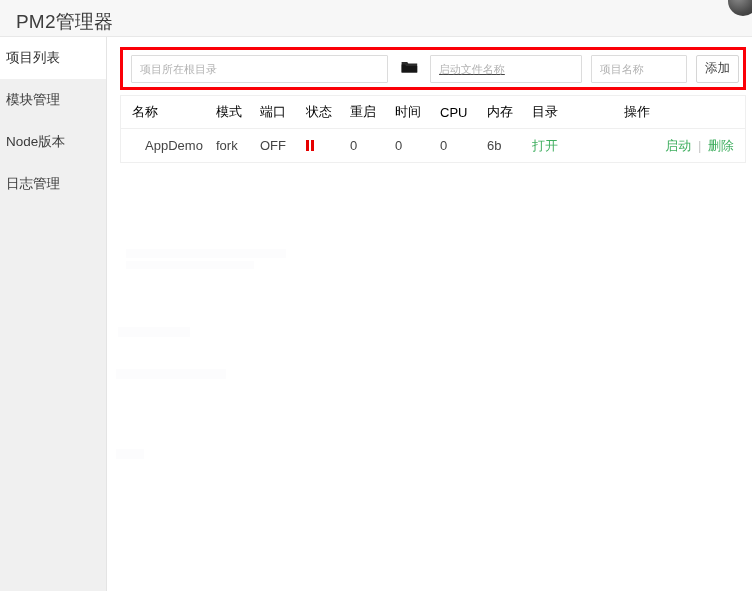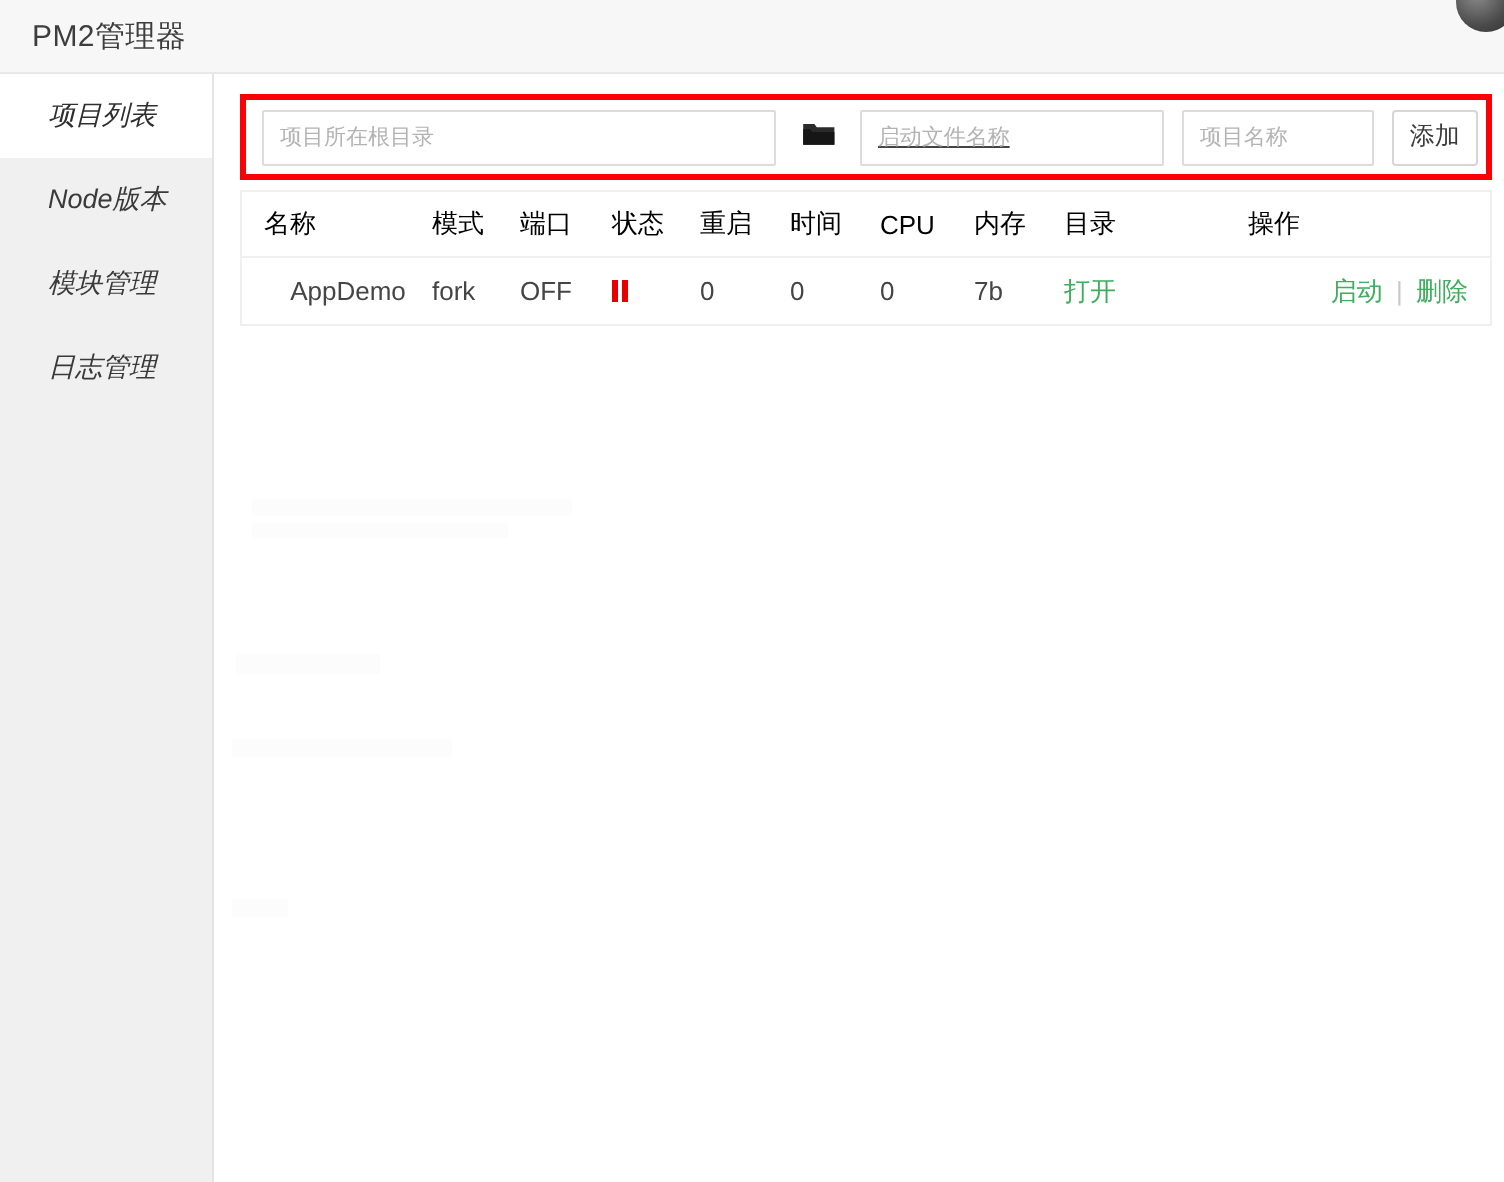--- a/index.html
+++ b/index.html
@@ -28,21 +28,21 @@
     width: 752px;
     height: 37px;
     background: #f7f7f7;
     border-bottom: 1px solid #e8e8e8;
     box-sizing: border-box;
   }
   .header-title {
     position: absolute;
     left: 16px;
     top: 9px;
-    font-size: 15px;
+    font-size: 19px;
     color: #3d3d3d;
     letter-spacing: 0.2px;
     white-space: nowrap;
   }
   .avatar-clip {
     position: absolute;
     right: -6px;
     top: -14px;
     width: 30px;
     height: 30px;
@@ -58,27 +58,26 @@
     top: 37px;
     width: 107px;
     height: 554px;
     background: #f0f0f0;
     border-right: 1px solid #e4e4e4;
     box-sizing: border-box;
   }
   .side-item {
     height: 42px;
     line-height: 42px;
-    padding-left: 24px;
+    padding-left: 6px;
     font-size: 13.5px;
     color: #3a3a3a;
     white-space: nowrap;
     cursor: pointer;
     box-sizing: border-box;
-    font-style: italic;
   }
   .side-item.active {
     background: #ffffff;
     color: #2f2f2f;
   }
 
   
   .main {
     position: absolute;
     left: 108px;
@@ -237,24 +236,24 @@
   <div class="header">
     <div class="header-title">PM2管理器</div>
     <div class="avatar-clip"></div>
   </div>
 
   <div class="sidebar">
     <div class="side-item active">
       <span>项目列表</span>
     </div>
     <div class="side-item">
+      <span>模块管理</span>
+    </div>
+    <div class="side-item">
       <span>Node版本</span>
-    </div>
-    <div class="side-item">
-      <span>模块管理</span>
     </div>
     <div class="side-item">
       <span>日志管理</span>
     </div>
   </div>
 
   <div class="main">
 
     <div class="ghost" style="left:18px; top:212px; width:160px; height:9px;"></div>
     <div class="ghost" style="left:18px; top:224px; width:128px; height:8px;"></div>
@@ -299,21 +298,21 @@
           <tr>
             <td class="c-name">AppDemo</td>
             <td class="c-mode">fork</td>
             <td class="c-port">OFF</td>
             <td class="c-state">
               <span class="pause-icon"><i class="b1"></i><i class="b2"></i></span>
             </td>
             <td class="c-restart">0</td>
             <td class="c-time">0</td>
             <td class="c-cpu">0</td>
-            <td class="c-mem">7b</td>
+            <td class="c-mem">6b</td>
             <td class="c-dir">
               <span class="link-green">打开</span>
             </td>
             <td class="c-ops">
               <span class="link-green">启动</span>
               <span class="sep">|</span>
               <span class="link-green">删除</span>
             </td>
           </tr>
         </tbody>

